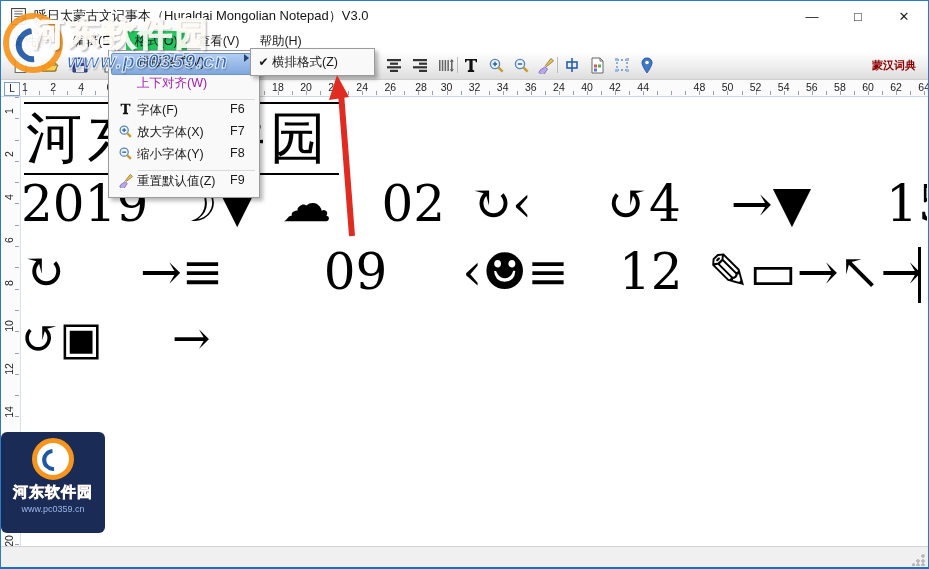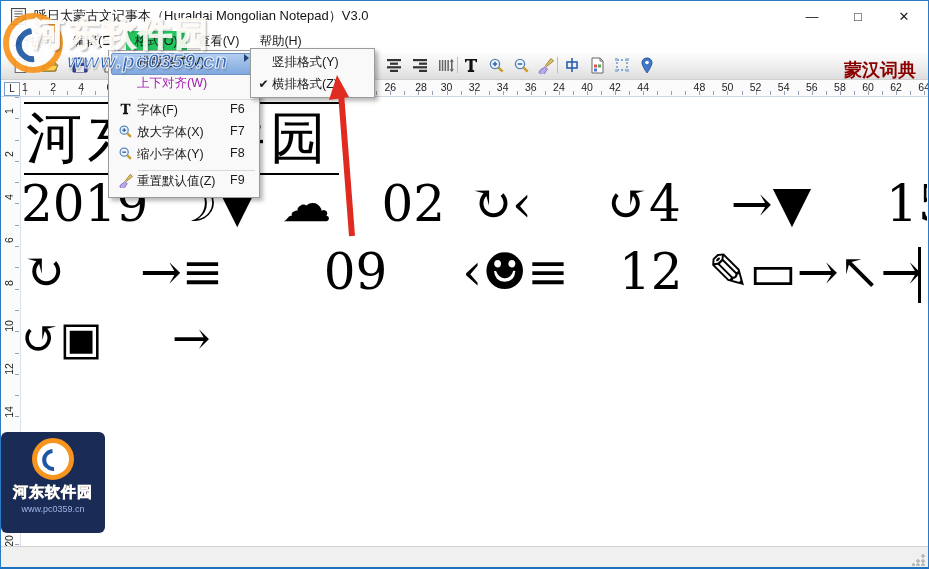--- a/index.html
+++ b/index.html
@@ -22,21 +22,21 @@
   .mitem{padding:2px 9px;margin-left:2px;}
   .mitem.active{background:#22c55e;text-align:center;}
 
   
   .toolbar{position:absolute;top:51px;left:0;right:0;height:27px;
            background:linear-gradient(#fefefe,#ececec 60%,#dddddd);
            border-bottom:1px solid #cfcfcf;}
   .tbicon{position:absolute;top:3px;width:22px;height:20px;display:flex;
           align-items:center;justify-content:center;}
   .tbsep{position:absolute;top:5px;width:1px;height:16px;background:#bdbdbd;}
-  .dict{position:absolute;right:8px;top:5px;font-size:18px;font-weight:bold;
+  .dict{position:absolute;right:8px;top:5px;font-size:11px;font-weight:bold;
         color:#8b0000;padding:1px 4px;}
 
   
   .hruler{position:absolute;top:79px;left:0;right:0;height:16px;background:#fbfbfb;
           border-bottom:1px solid #ccd8e6;}
   .hruler .ticks{position:absolute;left:24px;right:0;bottom:1px;height:4px;
           background:repeating-linear-gradient(to right,#93a3b5 0 1px,transparent 1px 14.05px);}
   .hnum{position:absolute;top:1px;transform:translateX(-50%);font-size:10.5px;color:#222;}
   .corner-box{position:absolute;left:3px;top:81px;width:14px;height:12px;background:#fff;
           border:1px solid #7d9cc8;font-size:10px;line-height:12px;text-align:center;
@@ -381,24 +381,20 @@
             <path d="M2 15.5c1.2-4 4.6-3.6 6-5.8l2.6 2.6c-2.2 1.4-1.8 4.8-5.8 6z" fill="#b9a7ea" stroke="#7d6bb5"></path>
           </svg>
       </span>
       <span class="mi-label">重置默认值(Z)</span>
       <span class="mi-short">F9</span>
     </div>
   </div>
 
   <div class="submenu-popup">
     <div class="sm-item">
-      <span class="sm-check"></span>
-      <span class="sm-label">竖排格式(Y)</span>
-    </div>
-    <div class="sm-item">
       <span class="sm-check">✔</span>
       <span class="sm-label">横排格式(Z)</span>
     </div>
   </div>
 
   <svg class="red-arrow" width="929" height="569">
     <line x1="340" y1="92" x2="351" y2="235" stroke="#e02b20" stroke-width="6"></line>
     <polygon points="336,74 328,99 348,96" fill="#e02b20"></polygon>
   </svg>
 

